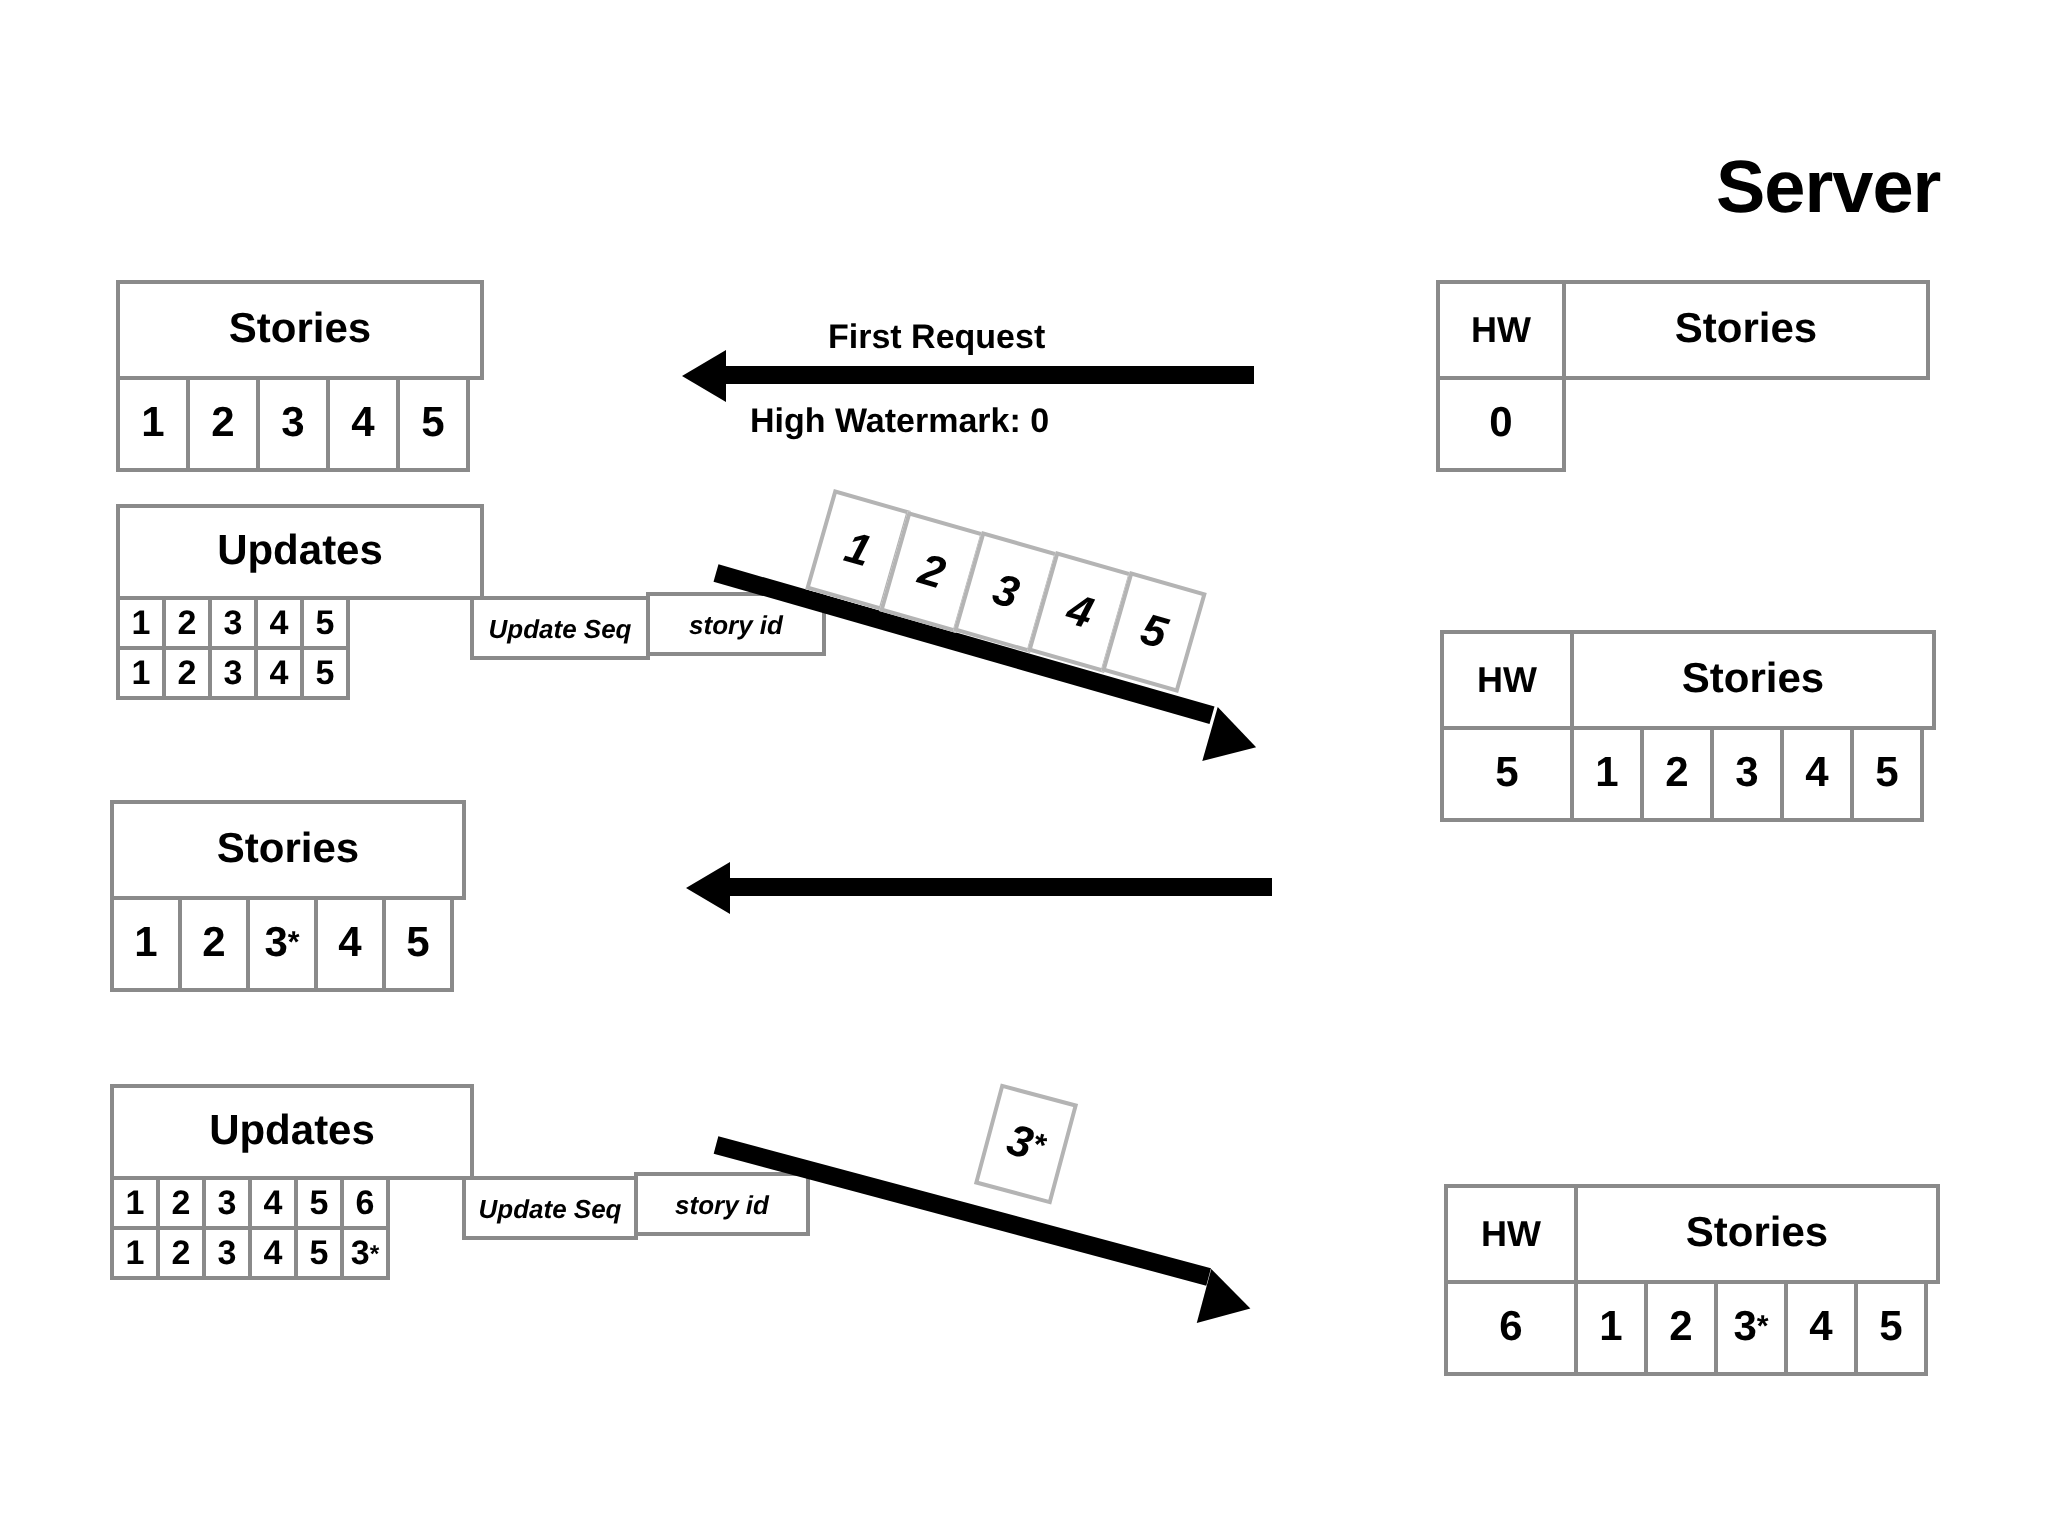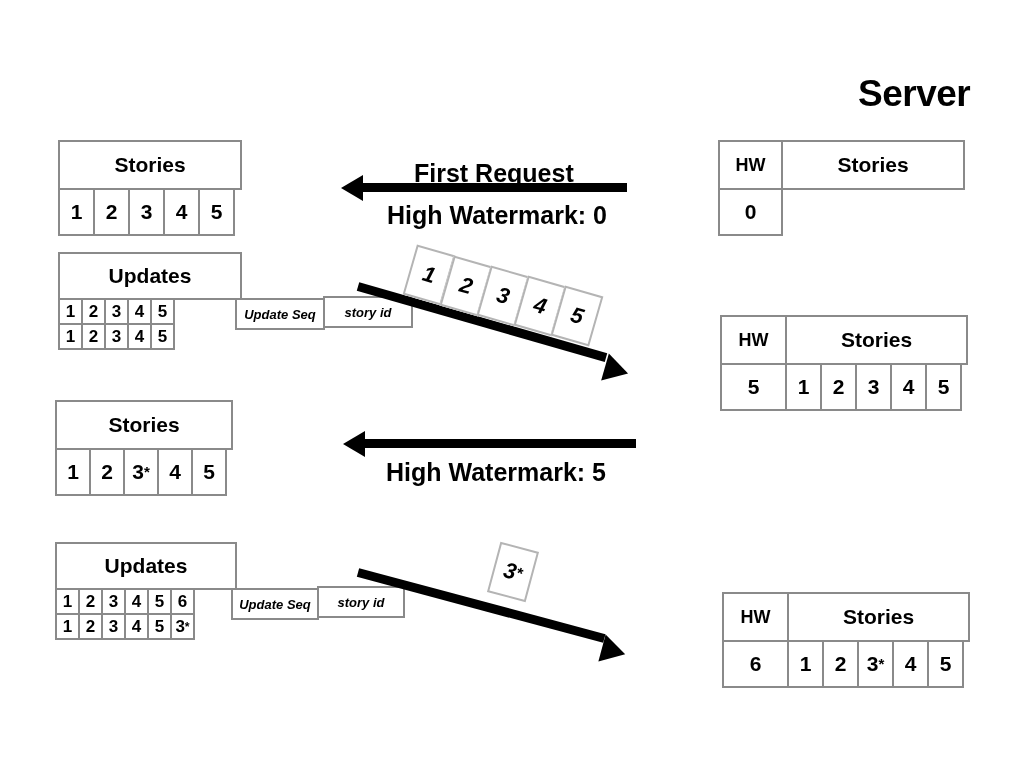--- a/index.html
+++ b/index.html
@@ -122,26 +122,26 @@
 
   #client-table-3 { left: 722px; top: 592px; }
   #client-table-3 .hw-cell-h { width: 67px; }
   #client-table-3 .hw-cell-v { width: 67px; }
   #client-table-3 .st-cell-h { width: 183px; }
   #client-table-3 .st-cell-v { width: 37px; }
 
   
   .msg-label {
     position: absolute;
-    font-size: 25px;
+    font-size: 17px;
     font-weight: bold;
     white-space: nowrap;
   }
   #first-request-label { left: 414px; top: 159px; }
-  #hw0-label { left: 375px; top: 201px; margin-left: 12px; }
+  #hw0-label { left: 375px; top: 201px; }
   #hw5-label { left: 386px; top: 458px; }
 
   .arrow-left, .arrow-right {
     position: absolute;
     height: 9px;
     background: #000;
   }
   .arrow-left::before {
     content: "";
     position: absolute;
@@ -306,21 +306,20 @@
     <div class="diag-line"></div>
     <div class="diag-head"></div>
     <div class="ride-box rb1">1</div>
     <div class="ride-box rb2">2</div>
     <div class="ride-box rb3">3</div>
     <div class="ride-box rb4">4</div>
     <div class="ride-box rb5">5</div>
   </div>
 
   <div class="arrow-left" id="arrow-hw5"></div>
-  <div class="msg-label" id="hw5-label">High Watermark: 5</div>
 
   <div class="diag-wrap" id="diag-2">
     <div class="diag-line"></div>
     <div class="diag-head"></div>
     <div class="ride-box">3<span class="sup">*</span></div>
   </div>
 
   <div class="tbl client-tbl" id="client-table-1">
     <div class="cellrow hdr-row">
       <div class="cell hw-cell-h">HW</div>

